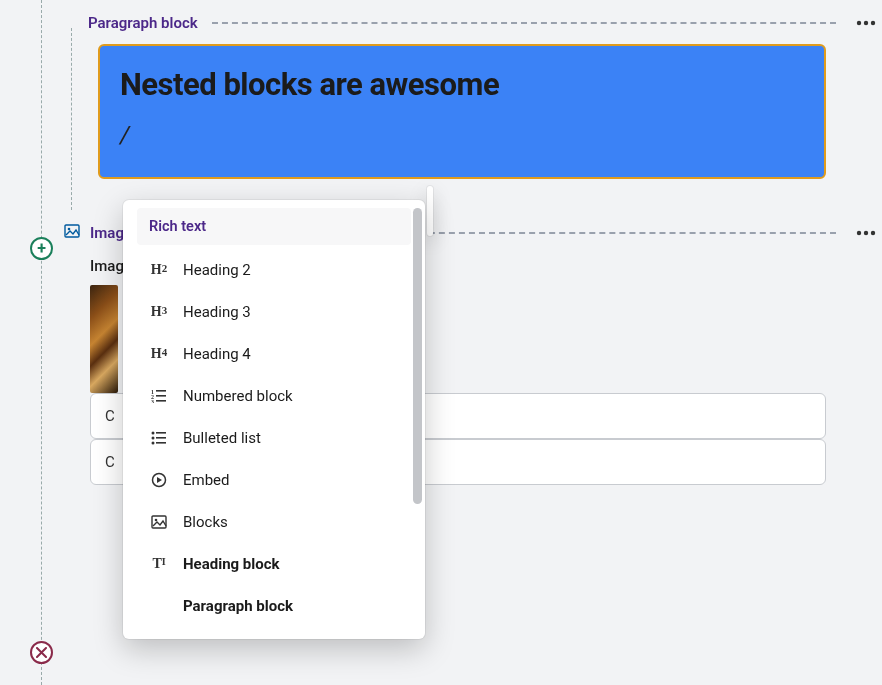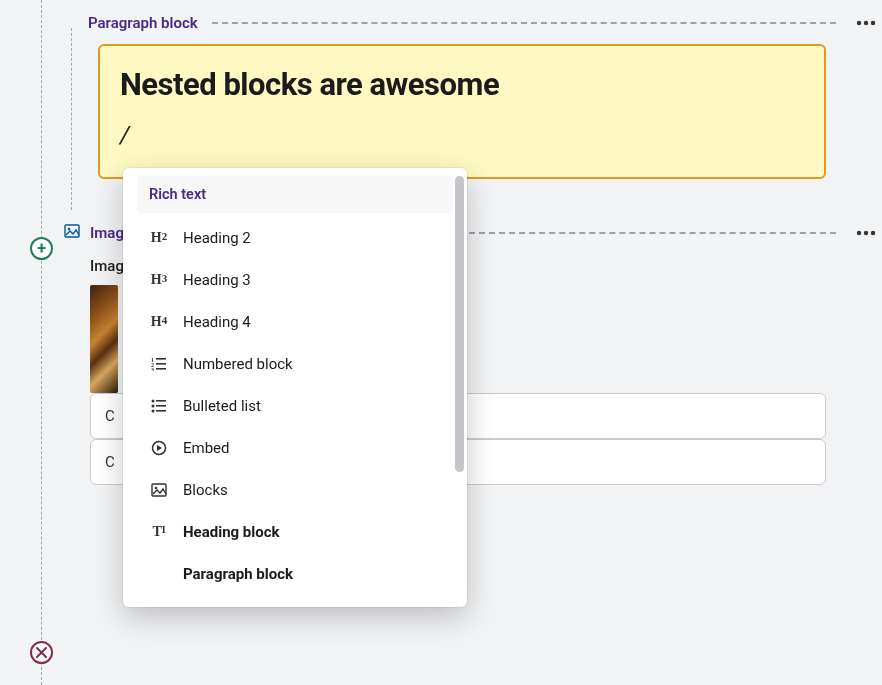--- a/index.html
+++ b/index.html
@@ -65,21 +65,21 @@
     color: #333;
     cursor: pointer;
   }
   .dots-btn svg { display:block; }
 
   .nested-card {
     margin-left: 34px;
     margin-right: 56px;
     border: 2px solid var(--orange);
     border-radius: 6px;
-    background: #fef9c3;
+    background: #3b82f6;
     padding: 20px 20px 28px 20px;
   }
   .nested-card h1 {
     margin: 0 0 18px 0;
     font-size: 31px;
     font-weight: 700;
     letter-spacing: -0.5px;
   }
   .slash-input {
     font-size: 24px;
@@ -144,22 +144,22 @@
     background:#fff;
     display:flex; align-items:center;
     padding: 0 14px;
     color:#333;
   }
 
   
   .popover-wrap {
     position: absolute;
     left: 123px;
-    top: 168px;
-    width: 344px;
+    top: 200px;
+    width: 302px;
     background:#fff;
     border-radius: 6px;
     box-shadow: 0 10px 30px rgba(0,0,0,0.22), 0 0 0 1px rgba(0,0,0,0.05);
     padding: 8px 0 12px 0;
     z-index: 50;
   }
   .popover-shadow-card {
     position: absolute;
     left: 427px;
     top: 186px;

